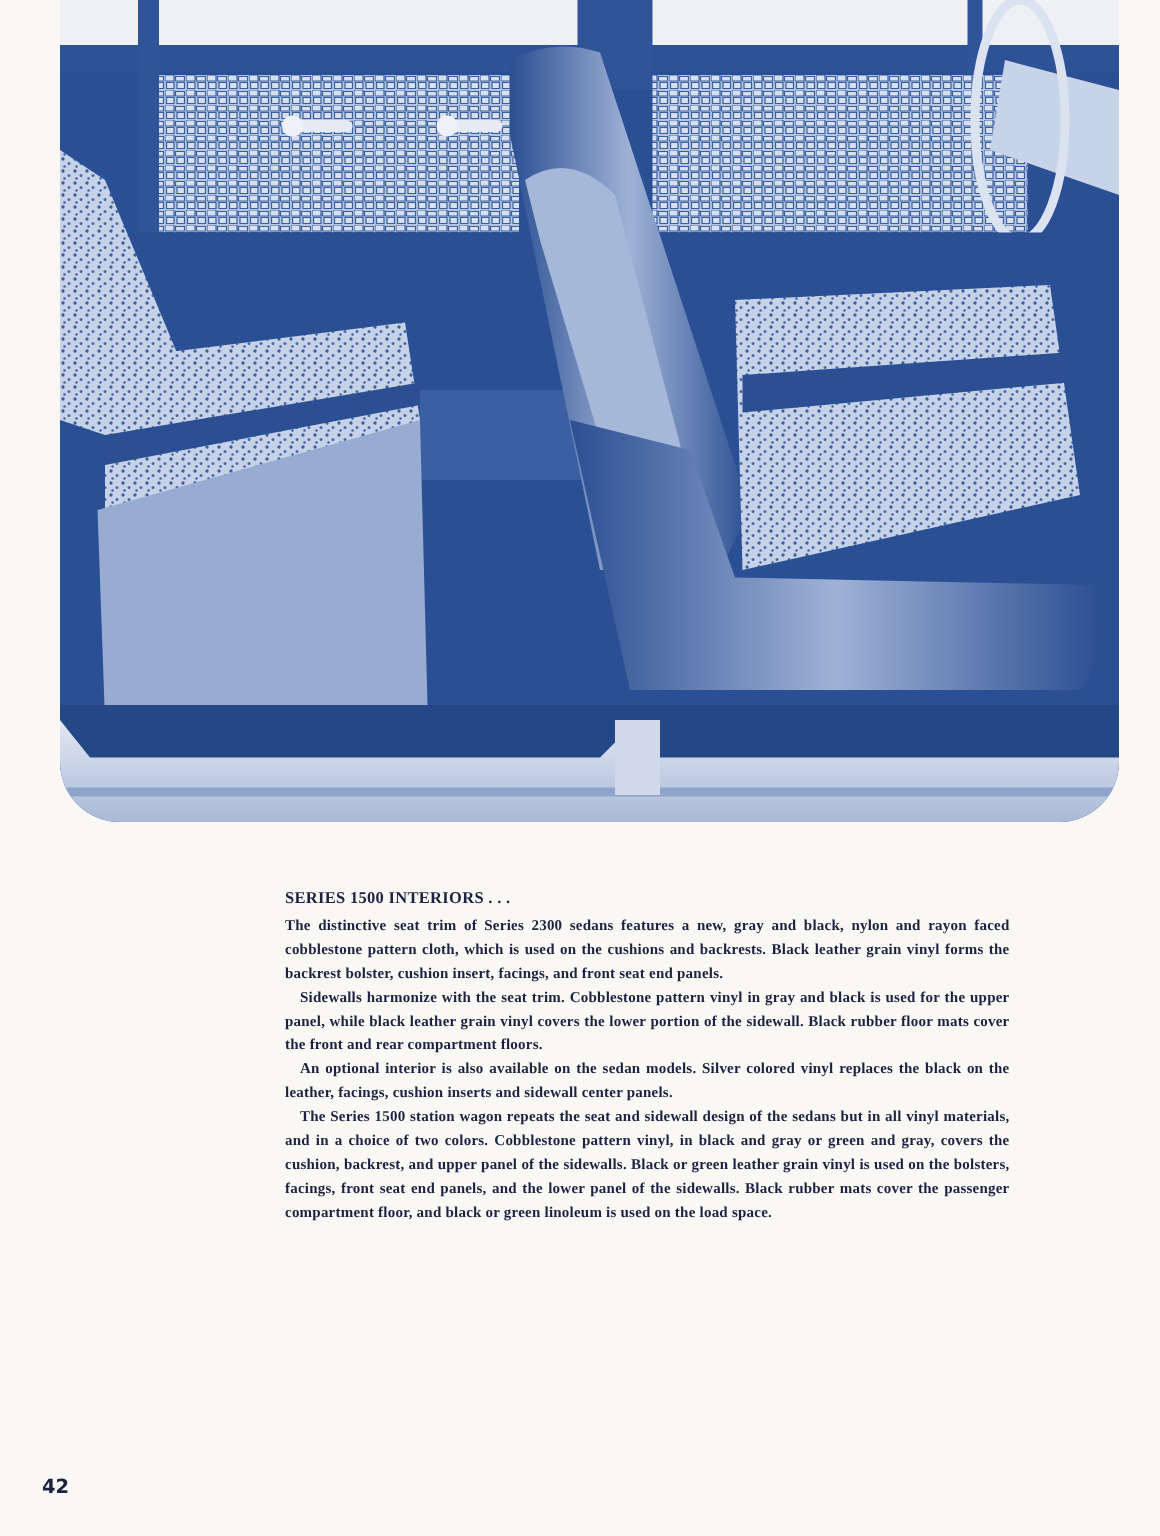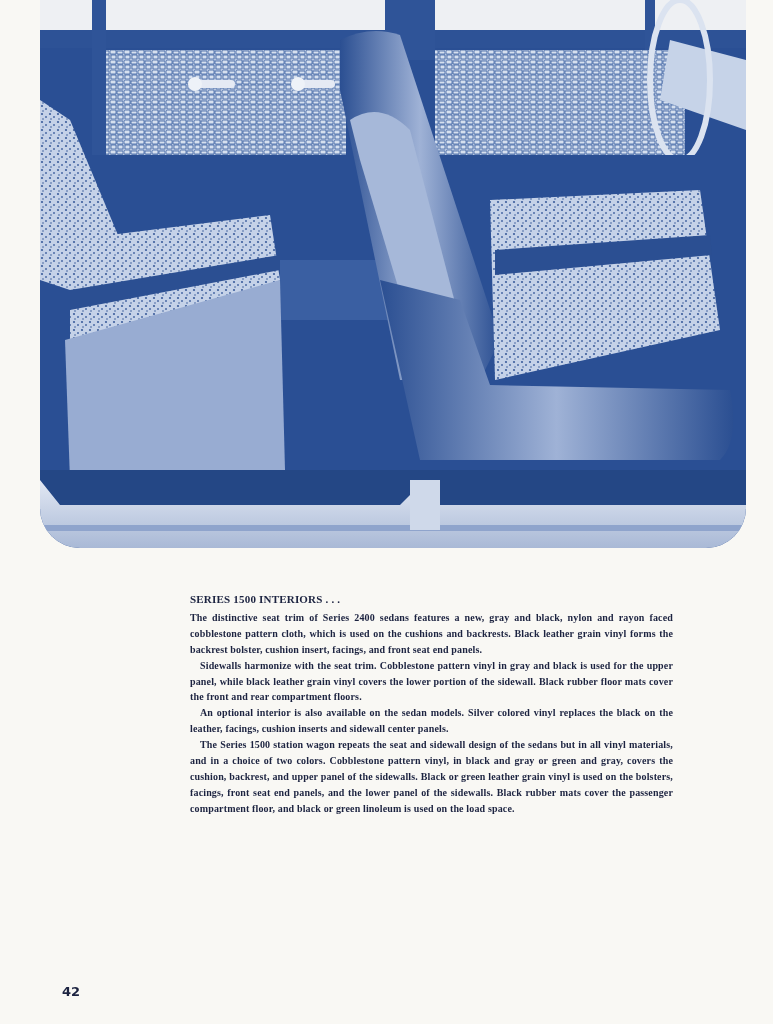--- a/index.html
+++ b/index.html
@@ -44,21 +44,20 @@
   }
   .para.first { text-indent: 0; }
 
   .page-number {
     position: absolute;
     left: 28px; top: 984px;
     font-family: "DejaVu Sans", sans-serif;
     font-weight: bold;
     font-size: 13px;
     color: #1c2340;
-    margin-left: 34px;
   }
 </style>
 </head>
 <body>
 
 <div class="photo">
   <svg viewBox="0 0 706 548" preserveAspectRatio="none">
     <defs>
       <pattern id="cobble" width="14" height="10" patternUnits="userSpaceOnUse">
         <rect width="14" height="10" fill="#b7c6e0"></rect>
@@ -119,19 +118,19 @@
     <rect x="0" y="470" width="706" height="40" fill="#244785"></rect>
 
     <path d="M0 480 L0 548 L706 548 L706 505 L395 505 L380 485 L360 505 L20 505 Z" fill="url(#sill)"></path>
     <rect x="0" y="525" width="706" height="6" fill="#8fa4cc"></rect>
     <rect x="370" y="480" width="30" height="50" fill="#cfd9ea"></rect>
   </svg>
 </div>
 
 <div class="text-block">
   <p class="heading">SERIES 1500 INTERIORS . . .</p>
-  <p class="para first">The distinctive seat trim of Series 2400 sedans features a new, gray and black, nylon and rayon faced cobblestone pattern cloth, which is used on the cushions and backrests. Black leather grain vinyl forms the backrest bolster, cushion insert, facings, and front seat end panels.</p>
+  <p class="para first">The distinctive seat trim of Series 2300 sedans features a new, gray and black, nylon and rayon faced cobblestone pattern cloth, which is used on the cushions and backrests. Black leather grain vinyl forms the backrest bolster, cushion insert, facings, and front seat end panels.</p>
   <p class="para">Sidewalls harmonize with the seat trim. Cobblestone pattern vinyl in gray and black is used for the upper panel, while black leather grain vinyl covers the lower portion of the sidewall. Black rubber floor mats cover the front and rear compartment floors.</p>
   <p class="para">An optional interior is also available on the sedan models. Silver colored vinyl replaces the black on the leather, facings, cushion inserts and sidewall center panels.</p>
   <p class="para">The Series 1500 station wagon repeats the seat and sidewall design of the sedans but in all vinyl materials, and in a choice of two colors. Cobblestone pattern vinyl, in black and gray or green and gray, covers the cushion, backrest, and upper panel of the sidewalls. Black or green leather grain vinyl is used on the bolsters, facings, front seat end panels, and the lower panel of the sidewalls. Black rubber mats cover the passenger compartment floor, and black or green linoleum is used on the load space.</p>
 </div>
 
 <div class="page-number">42</div>
 
 </body></html>

